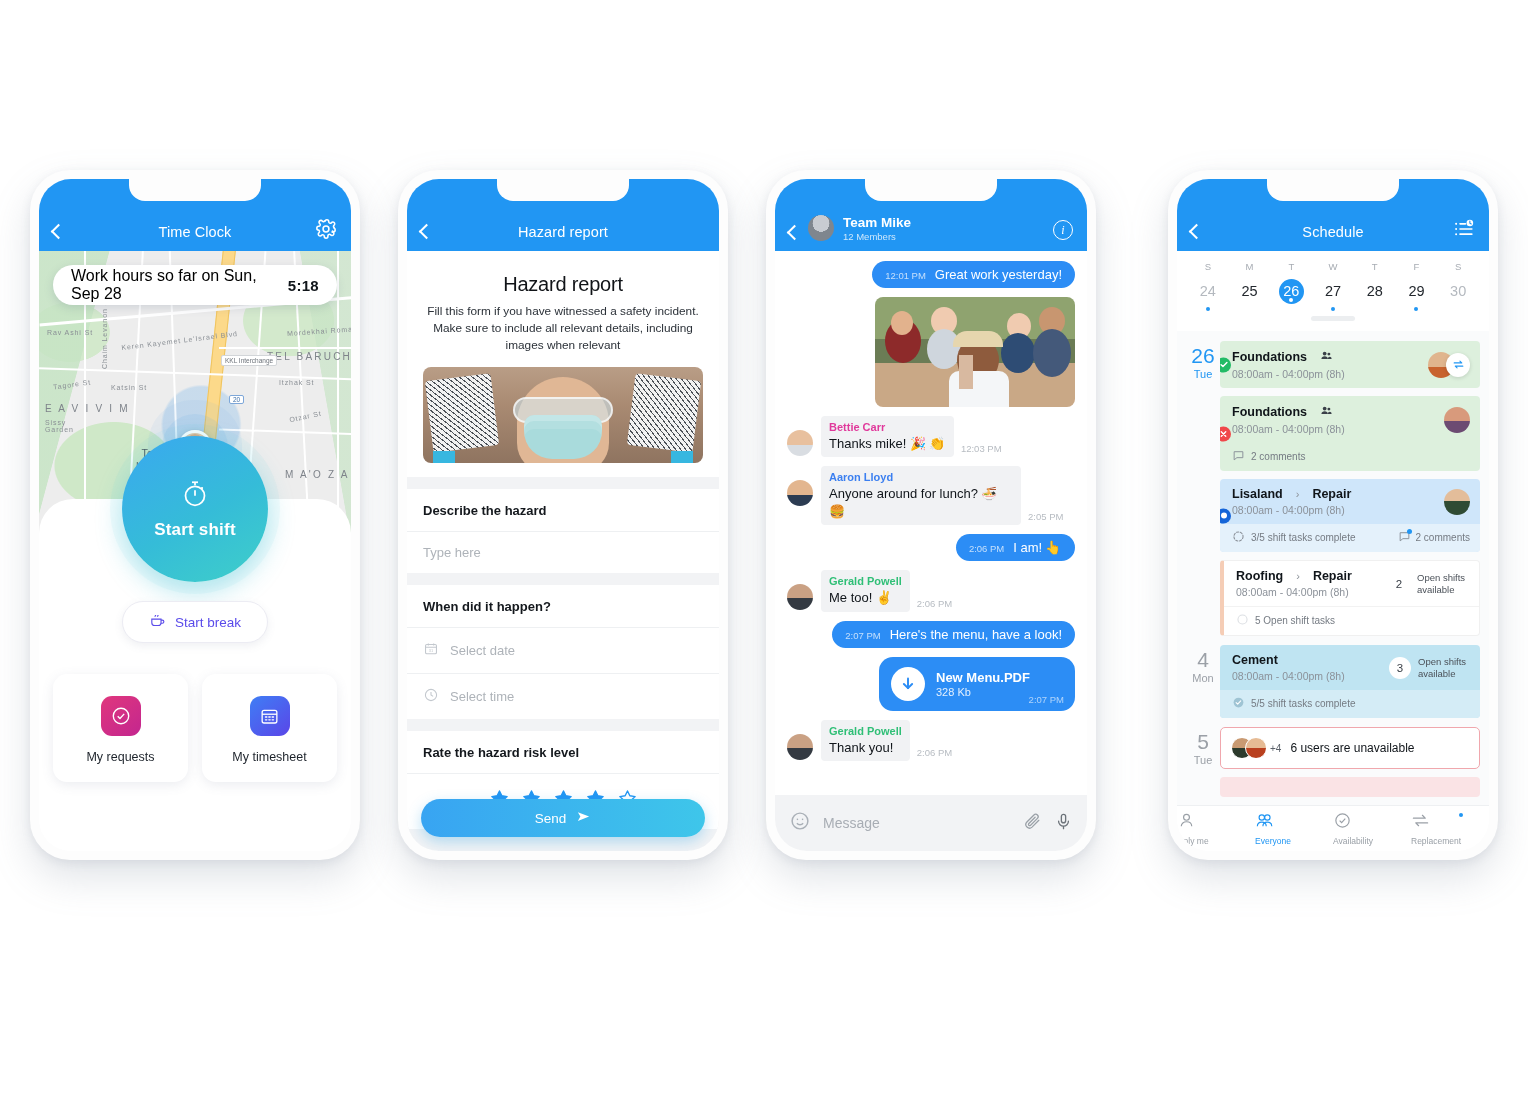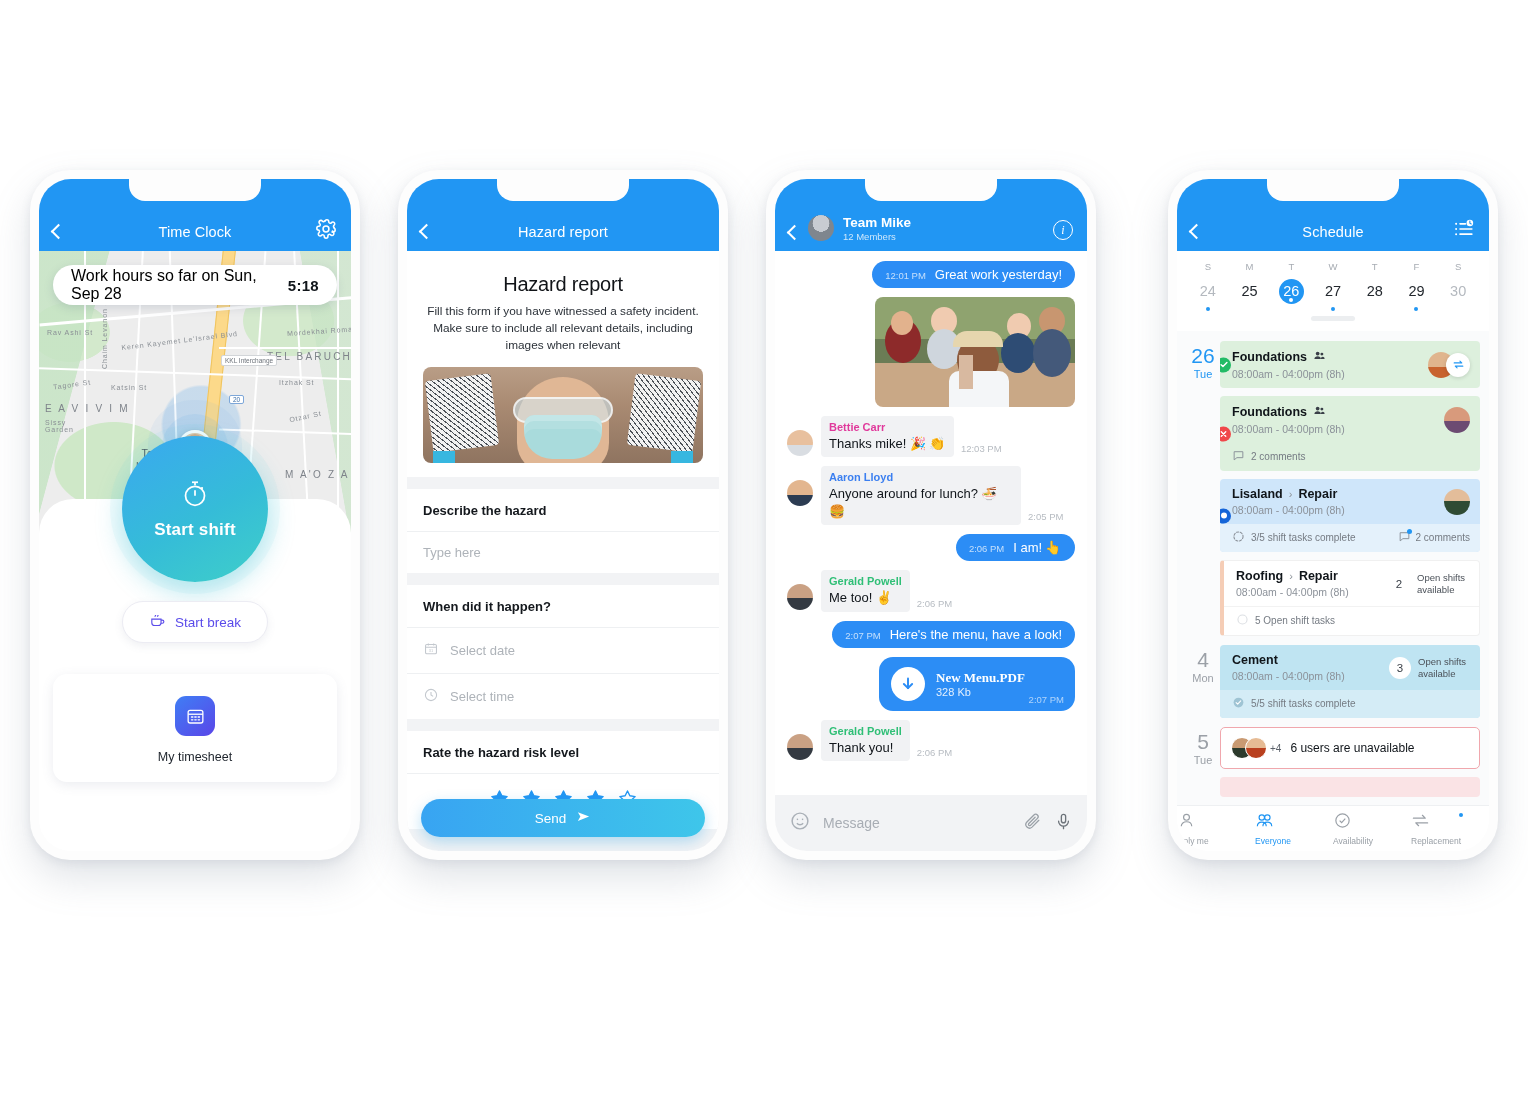--- a/index.html
+++ b/index.html
@@ -218,21 +218,21 @@
   }
   .bubble-out .t { font-size: 9.5px; color: rgba(255,255,255,.72); }
   .photo-msg { width: 200px; height: 110px; border-radius: 8px; margin-left: auto; overflow:hidden; position:relative;
      background: linear-gradient(180deg,#8fa36f 0 38%, #6b7c55 38% 60%, #c9a886 60% 100%); }
   .photo-msg .p { position:absolute; border-radius:50%; }
   .pdf-bubble {
     background:#2c8df5; border-radius: 14px; padding: 10px 14px 10px 12px;
     display:flex; align-items:center; gap: 11px; position: relative; min-width: 196px;
   }
   .pdf-circle { width:34px; height:34px; border-radius:50%; background:#fff; display:flex; align-items:center; justify-content:center; flex:0 0 34px;}
-  .pdf-name { font-size:13px; font-weight:700; color:#fff; line-height:1.25;font-family:Liberation Serif, serif; }
+  .pdf-name { font-size:13px; font-weight:700; color:#fff; line-height:1.25; }
   .pdf-size { font-size:11px; color:rgba(255,255,255,.86); }
   .pdf-time { position:absolute; right:11px; bottom:6px; font-size:9.5px; color:rgba(255,255,255,.62); }
   .composer {
     position:absolute; left:0; right:0; bottom:0; height:56px; background:#f2f3f5;
     display:flex; align-items:center; padding: 0 14px; gap: 12px;
   }
   .composer .ph { flex:1; font-size:14px; color:#a8adb4; }
 
   
   .sc-week { background:#fff; padding: 10px 10px 6px; }
@@ -255,21 +255,21 @@
   .sc-date.act .dn, .sc-date.act .dw { color:#2196f3; }
   .sc-date.inact .dn { color:#9ba0a7; } .sc-date.inact .dw { color:#9ba0a7; }
   .sc-cards { flex:1; display:flex; flex-direction:column; gap:8px; }
   .sc-card { border-radius:4px; overflow:hidden; position:relative; }
   .sc-card.green { background:#ddf0dd; }
   .sc-card.blue  { background:#cfe6fa; }
   .sc-card.cyan  { background:#bfe4f2; }
   .sc-card.white { background:#fff; border:1px solid #f0f0f0; border-left:4px solid #f5cdb6; }
   .sc-main { padding: 8px 10px 8px 12px; display:flex; align-items:center; }
   .sc-info { flex:1; min-width:0; }
-  .sc-ttl { font-size: 12.5px; font-weight: 700; color:#10151a; display:flex; align-items:center; gap:6px; }
+  .sc-ttl { font-size: 12.5px; font-weight: 700; color:#10151a; display:flex; align-items:center; gap:13px; }
   .sc-ttl .arrow { color:#8d939a; font-weight:400; font-size:11px; }
   .sc-time { font-size: 10.5px; color:#8b9199; margin-top: 3px; }
   .sc-sub { padding: 6px 10px 7px 12px; display:flex; align-items:center; gap:6px; font-size:10px; color:#757b83; }
   .sc-sub .right { margin-left:auto; display:flex; align-items:center; gap:5px; position:relative;}
   .sc-badge { position:absolute; left:-4px; top:50%; transform:translateY(-50%); width:15px;height:15px;border-radius:50%;
      display:flex;align-items:center;justify-content:center; }
   .sc-open { display:flex; align-items:center; gap:7px; }
   .sc-open .num { width:22px;height:22px;border-radius:50%;background:#fff;display:flex;align-items:center;justify-content:center;
      font-size:11.5px;color:#3a4048; }
   .sc-open .txt { font-size:9.5px; color:#4b5159; line-height:1.2; }
@@ -374,20 +374,29 @@
               <path d="M17 11.5h1.8a2.2 2.2 0 1 1 0 4.4H17"></path>
               <path d="M8.5 6.6c0-1 .9-1.3.9-2.3"></path>
               <path d="M12 6.6c0-1 .9-1.3.9-2.3"></path>
             </svg>
           </span>
           <span>Start break</span>
         </div>
 
         <div class="tiles">
           <div class="tile">
+            <div class="tico pink">
+              <svg width="22" height="22" viewBox="0 0 24 24" fill="none" stroke="#fff" stroke-width="1.5">
+                <circle cx="12" cy="12" r="8.4"></circle>
+                  <path d="M8.4 12.2l2.5 2.5 4.6-5"></path>
+              </svg>
+            </div>
+            <div class="tlabel">My requests</div>
+          </div>
+          <div class="tile">
             <div class="tico blue">
               <svg width="21" height="21" viewBox="0 0 24 24" fill="none" stroke="#fff" stroke-width="1.5">
                 <rect x="3.6" y="5" width="16.8" height="14.4" rx="2.2"></rect>
                   <path d="M3.6 9.4h16.8"></path>
                 <path d="M7.4 12.6h1.6M11.2 12.6h1.6M15 12.6h1.6M7.4 15.8h1.6M11.2 15.8h1.6M15 15.8h1.6" stroke-linecap="round"></path>
               </svg>
             </div>
             <div class="tlabel">My timesheet</div>
           </div>
         </div>

